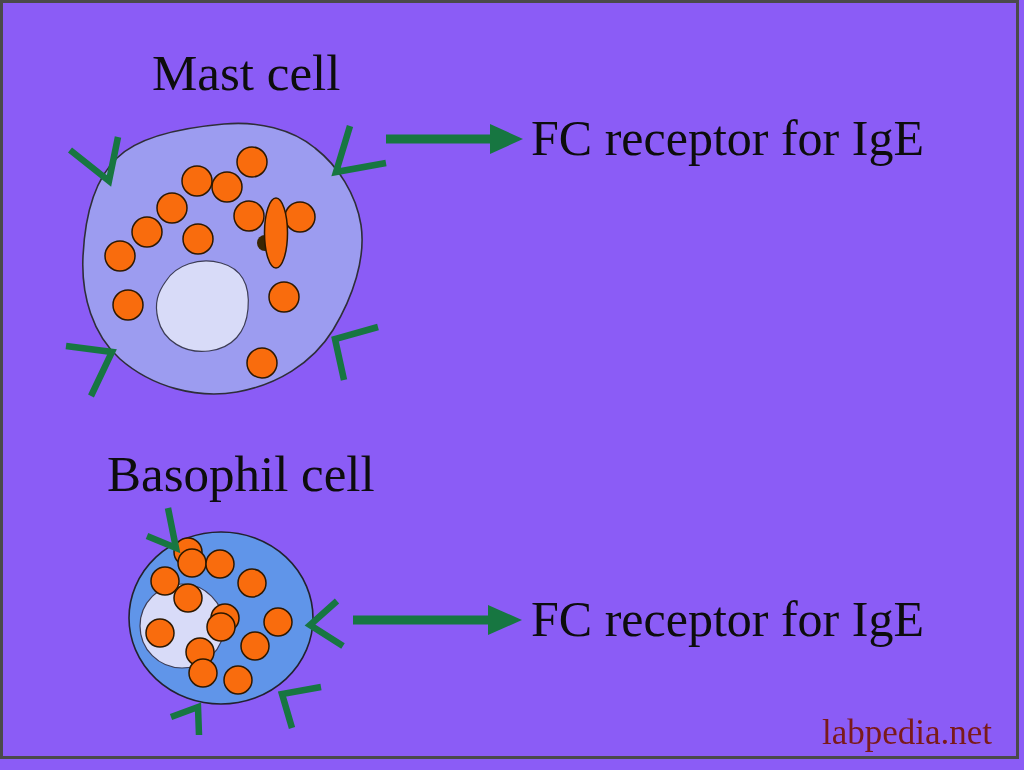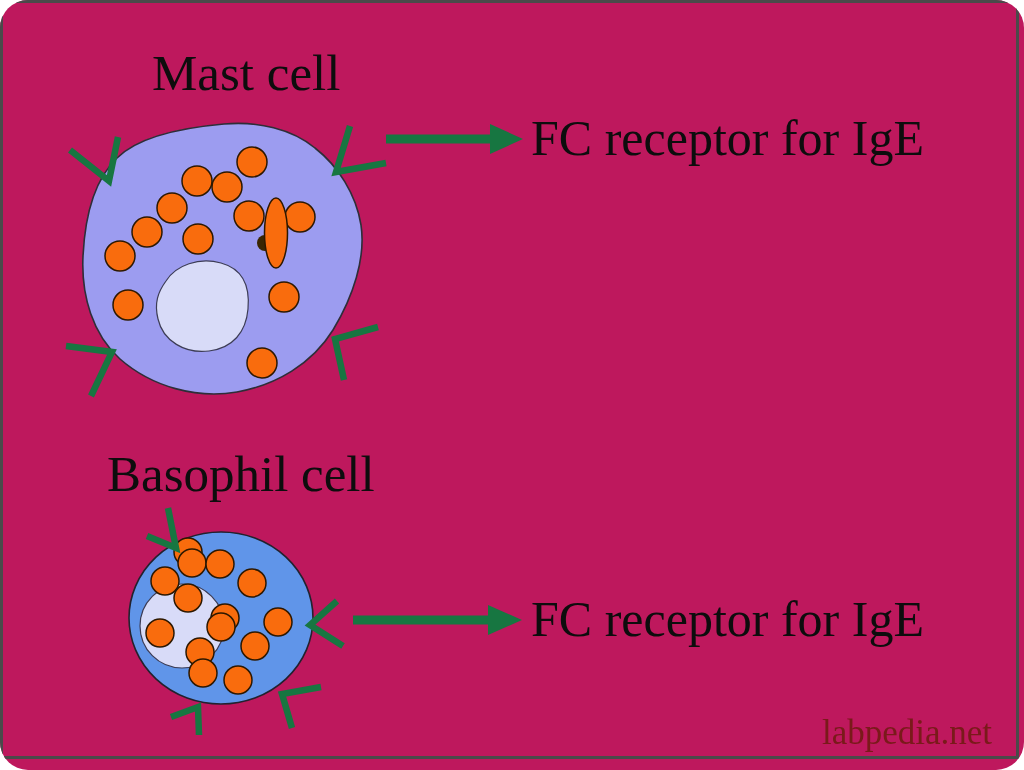--- a/index.html
+++ b/index.html
@@ -5,23 +5,22 @@
   html, body {
     margin: 0;
     padding: 0;
     background: #ffffff;
     font-family: "Liberation Serif", serif;
   }
   .canvas {
     position: relative;
     width: 1024px;
     height: 770px;
-    background: #be185d;
+    background: #8b5cf6;
     overflow: hidden;
-    border-radius: 28px;
   }
   .frame {
     position: absolute;
     left: 0;
     top: 0;
     width: 1019px;
     height: 759px;
     border: 3px solid #4a4a4a;
     box-sizing: border-box;
     pointer-events: none;

